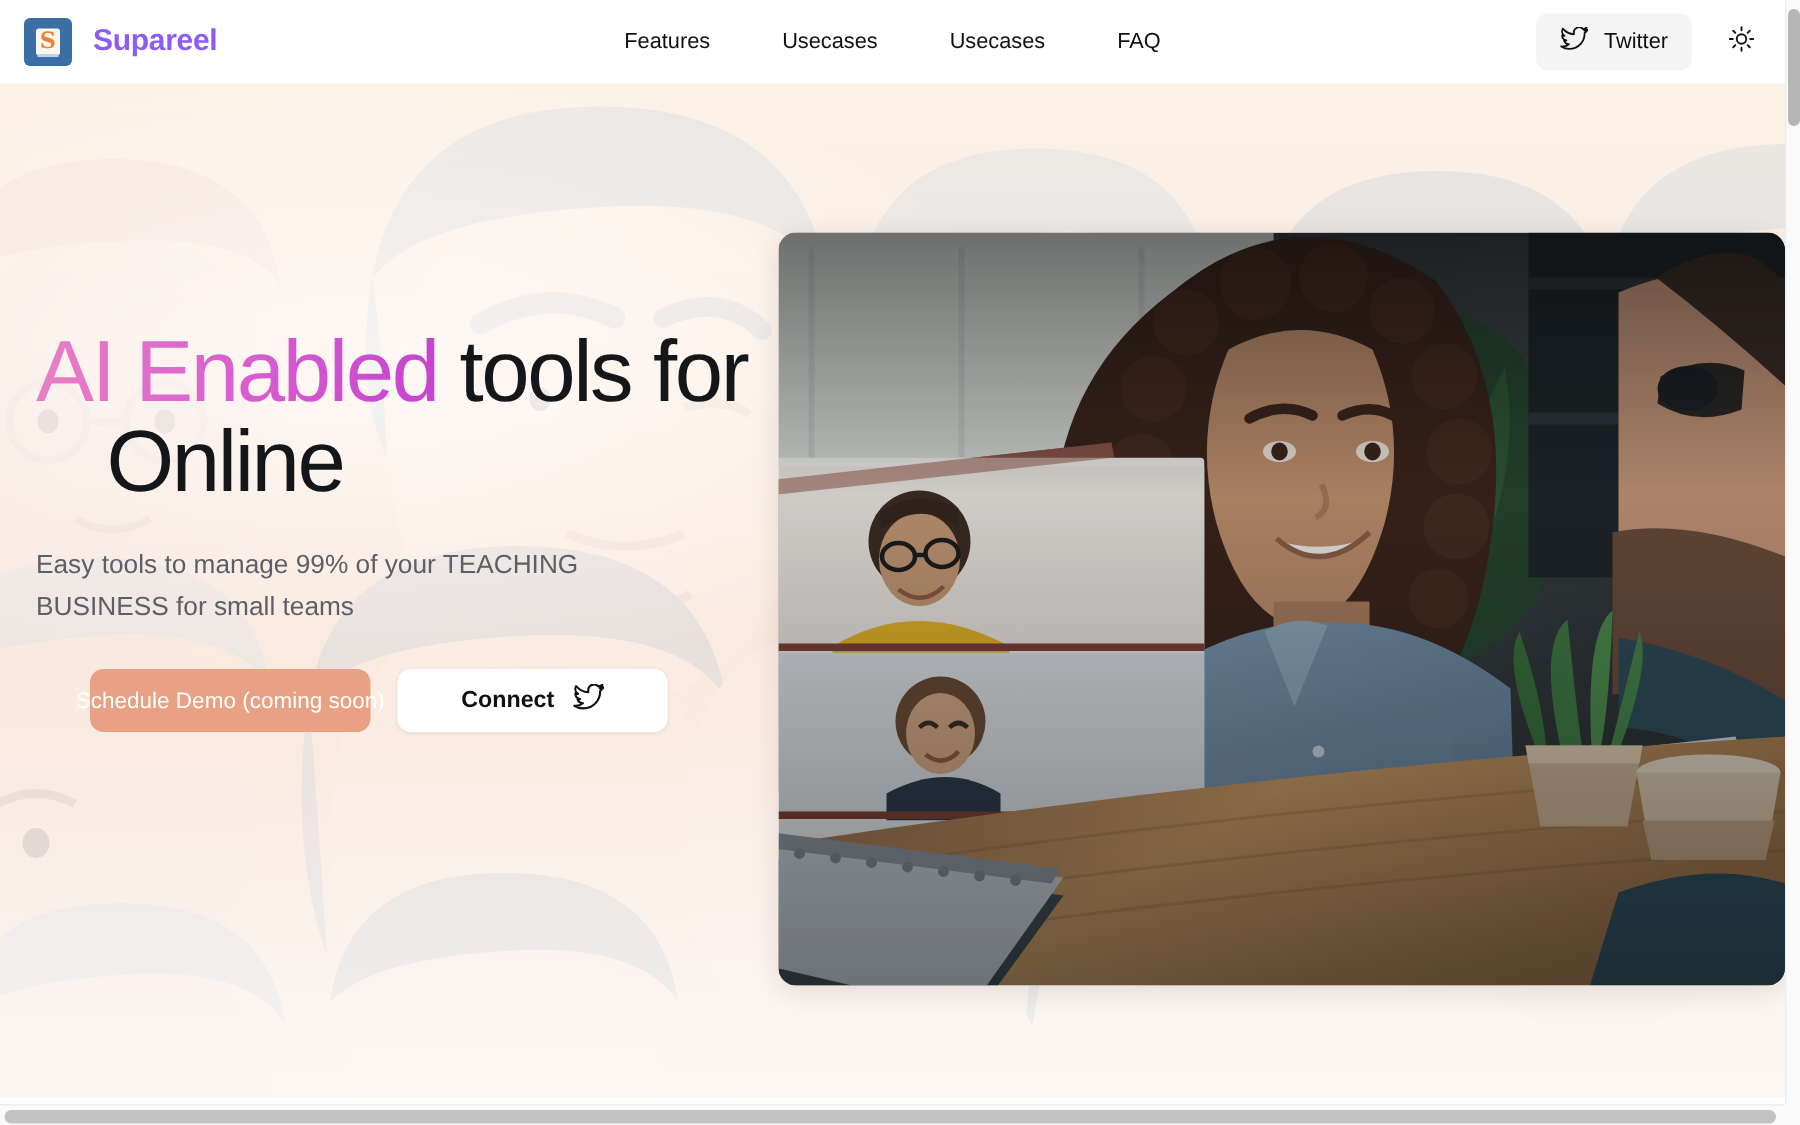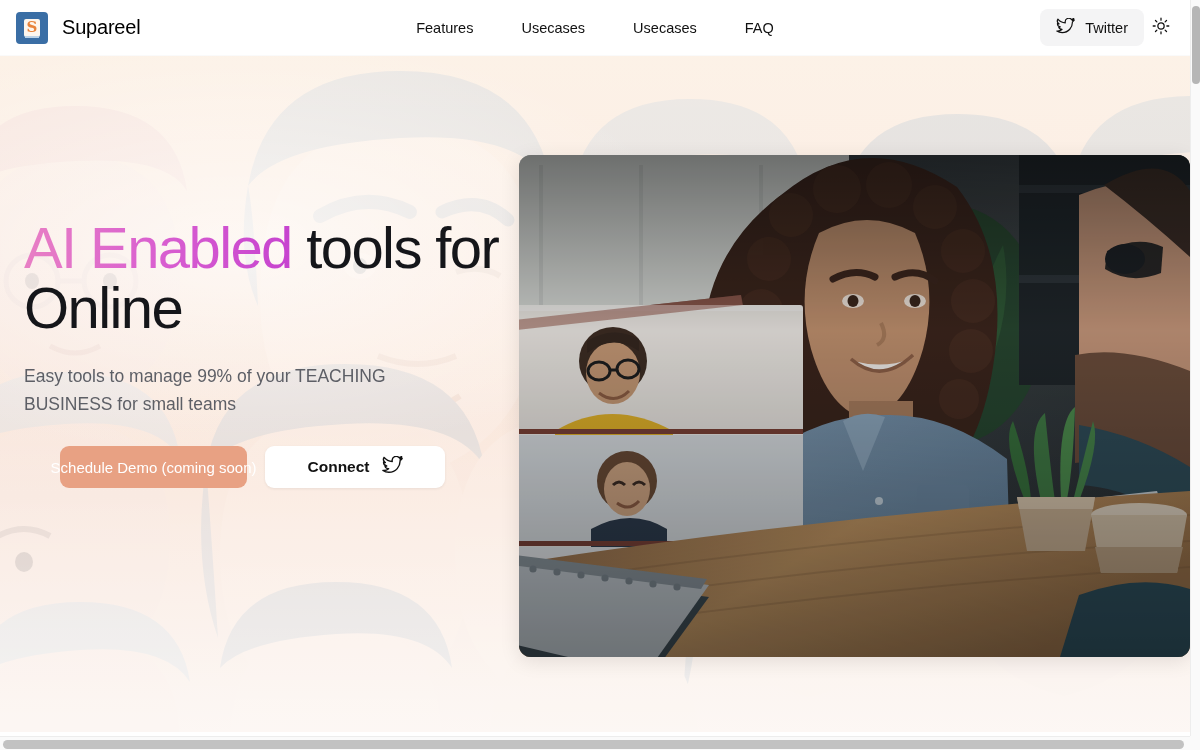--- a/index.html
+++ b/index.html
@@ -62,22 +62,22 @@
   .brand-logo .s-underline {
     position: absolute;
     bottom: 6px;
     left: 9px;
     width: 14px;
     height: 2px;
     background: #bcd3e8;
   }
   .brand-name {
     font-size: 20px;
-    font-weight: normal;
-    color: #000000;
+    font-weight: bold;
+    color: #8b5cf6;
     letter-spacing: -0.2px;
   }
 
   .nav {
     position: absolute;
     left: 0; right: 0;
     display: flex;
     justify-content: center;
     gap: 48px;
     pointer-events: none;
@@ -88,21 +88,21 @@
     color: #111111;
     text-decoration: none;
     cursor: pointer;
     white-space: nowrap;
   }
 
   .header-right {
     margin-left: auto;
     display: flex;
     align-items: center;
-    gap: 0;
+    gap: 16px;
     margin-right: 12px;
   }
   .twitter-btn {
     display: flex;
     align-items: center;
     gap: 10px;
     background: #f4f4f5;
     border: none;
     border-radius: 8px;
     padding: 9px 16px;
@@ -170,21 +170,21 @@
   }
   .headline .grad-pink {
     background: linear-gradient(90deg, #e87fc4 0%, #d95fd0 50%, #c643cf 100%);
     -webkit-background-clip: text;
     background-clip: text;
     color: transparent;
   }
   .headline .blue {
     color: #5bc0f0;
   }
-  .headline .line2 { display: block; }
+  .headline .line2 { display: block; margin-left: 47px; }
   .headline .line3 { display: block; }
 
   .subhead {
     margin-top: 24px;
     font-size: 17.5px;
     line-height: 28px;
     color: #5d5f66;
     max-width: 420px;
   }
 

